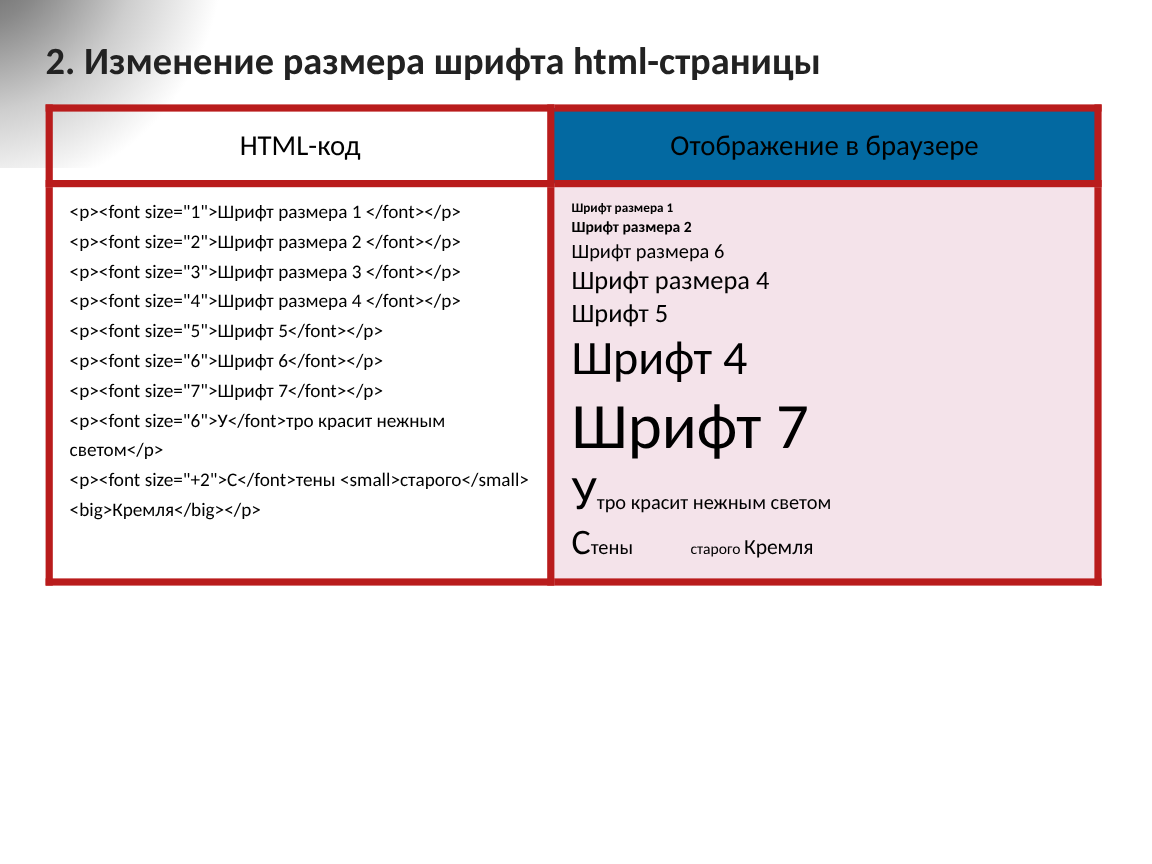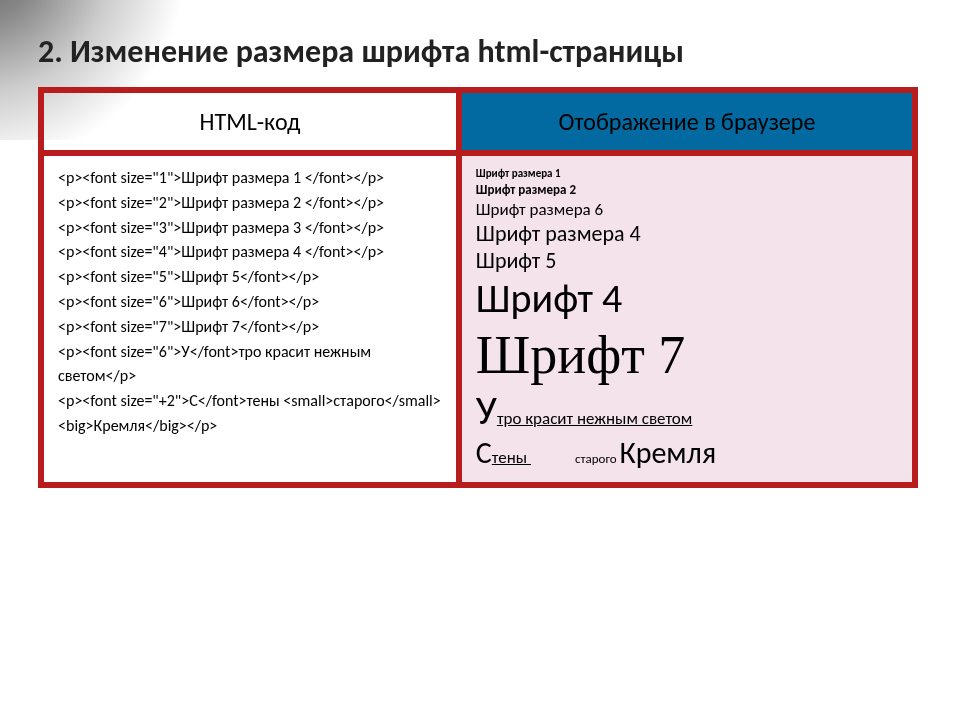--- a/index.html
+++ b/index.html
@@ -62,25 +62,25 @@
   .render-col {
     width: 479px;
   }
   .render-col .line { line-height: 1.15; margin: 2px 0; }
   .fs1 { font-size: 11px; font-weight: 600; }
   .fs2 { font-size: 13px; font-weight: 700; }
   .fs3 { font-size: 17px; }
   .fs4 { font-size: 22px; }
   .fs5 { font-size: 22px; }
   .fs6 { font-size: 40px; }
-  .fs7 { font-size: 54px; font-family: Liberation Serif, serif; }
+  .fs7 { font-size: 54px; }
   .drop6 { font-size: 40px; vertical-align: baseline; }
-  .rest { font-size: 17px; text-decoration: underline; }
+  .rest { font-size: 17px; }
   .small { font-size: 13px; margin-left: 44px; }
-  .big { font-size: 30px; }
+  .big { font-size: 18px; }
   .dropPlus2 { font-size: 30px; vertical-align: baseline; }
 </style>
 </head>
 <body>
 
 <div class="corner-gradient"></div>
 
 <div class="slide-title">2. Изменение размера шрифта html-страницы</div>
 
 <table class="tbl">

